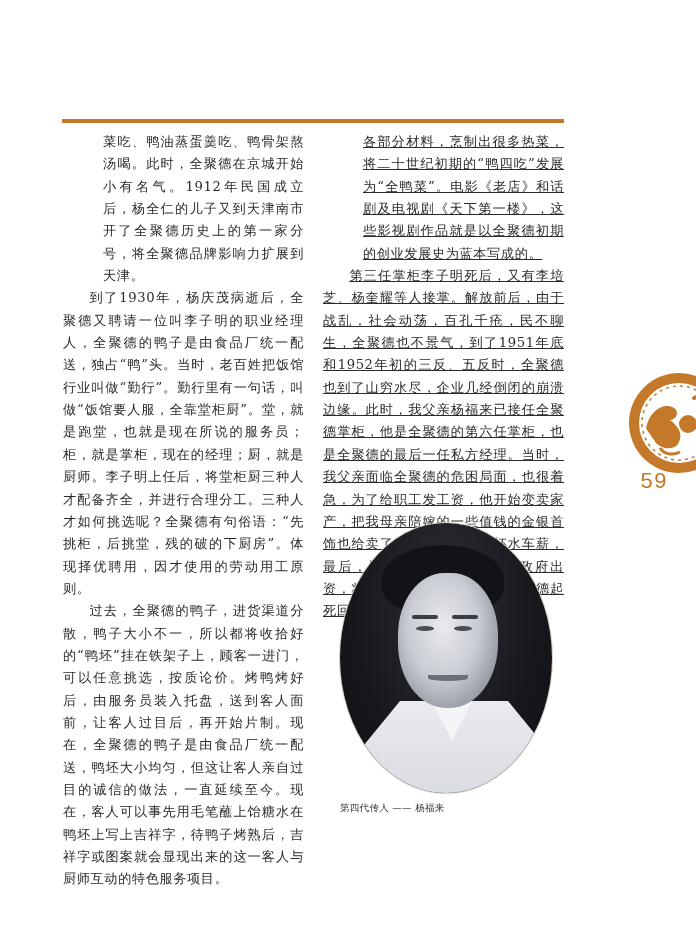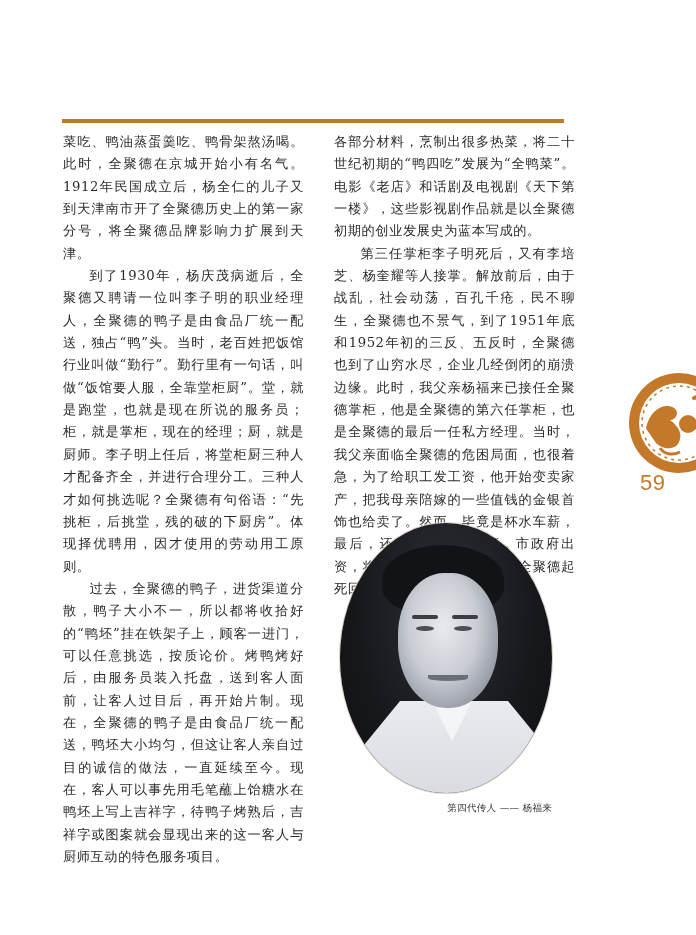--- a/index.html
+++ b/index.html
@@ -2,46 +2,46 @@
 <html><head>
   <meta charset="utf-8">
   <style>
     html, body { margin: 0; padding: 0; background: #ffffff; }
     body { width: 696px; height: 935px; position: relative; overflow: hidden;
            font-family: "DejaVu Serif", "Liberation Serif", serif; color: #2b2b2b; }
     .top-rule { position: absolute; left: 62px; top: 119px; width: 502px; height: 4px; background: #c4792a; }
     .col { position: absolute; top: 131px; width: 241px; font-size: 13.2px; line-height: 22.35px;
            text-align: justify; text-justify: inter-character; letter-spacing: 0.6px; }
     .col-left { left: 63px; }
-    .col-right { left: 334px; }
+    .col-right { left: 323px; text-decoration: underline; }
     .col p { margin: 0; text-indent: 2em; }
-    .col p.cont { text-indent: 0; }
+    .col p.cont { text-indent: 0; margin-left: 40px; }
     .photo-wrap { position: absolute; left: 340px; top: 523px; width: 212px; height: 270px; }
     .photo { width: 100%; height: 100%; border-radius: 50%; overflow: hidden;
              background: radial-gradient(ellipse at 50% 30%, #2e2f35 0%, #17181c 60%, #0e0f12 100%);
              position: relative; box-shadow: 0 0 0 1px #d9cfc2; }
     .photo .hair { position: absolute; left: 42px; top: 22px; width: 122px; height: 70px;
                    border-radius: 50% 50% 40% 40%; background: #121317; }
     .photo .face { position: absolute; left: 58px; top: 50px; width: 100px; height: 135px;
                    border-radius: 46% 46% 48% 48%;
                    background: radial-gradient(ellipse at 45% 40%, #e8eaee 0%, #c9ccd3 45%, #8e939d 80%, #5b5f68 100%); }
     .photo .brow-l, .photo .brow-r { position: absolute; top: 92px; width: 26px; height: 4px; background: #3b3e45; border-radius: 2px; }
     .photo .brow-l { left: 72px; } .photo .brow-r { left: 112px; }
     .photo .eye-l, .photo .eye-r { position: absolute; top: 103px; width: 18px; height: 5px; background: #4a4d55; border-radius: 50%; }
     .photo .eye-l { left: 76px; } .photo .eye-r { left: 114px; }
     .photo .mouth { position: absolute; left: 88px; top: 152px; width: 40px; height: 6px; background: #6a6e77; border-radius: 0 0 50% 50%; }
     .photo .shirt { position: absolute; left: 24px; top: 178px; width: 180px; height: 110px;
                     background: linear-gradient(180deg, #e9ebef 0%, #d6d9df 100%);
                     clip-path: polygon(20% 0, 80% 0, 100% 40%, 100% 100%, 0 100%, 0 40%); }
     .photo .collar { position: absolute; left: 92px; top: 178px; width: 40px; height: 40px;
                      background: #f4f5f7; clip-path: polygon(0 0, 100% 0, 50% 100%); }
-    .caption { position: absolute; left: 340px; top: 802px; width: 212px; text-align: right;
+    .caption { position: absolute; left: 340px; top: 802px; width: 212px; text-align: left;
                font-family: "DejaVu Sans", "Liberation Sans", sans-serif; font-size: 9.5px; color: #333; letter-spacing: 0.3px; }
     .emblem { position: absolute; left: 624px; top: 368px; width: 110px; height: 110px; }
-    .page-number { position: absolute; left: 640px; top: 470px; font-family: Liberation Sans, sans-serif;
+    .page-number { position: absolute; left: 640px; top: 470px; font-family: Liberation Mono, monospace;
                    font-size: 22px; color: #c4792a; letter-spacing: 0.5px; }
   </style>
 </head>
 <body>
 
 <div class="top-rule"></div>
 
 <div class="col col-left">
   <p class="cont">菜吃、鸭油蒸蛋羹吃、鸭骨架熬汤喝。此时，全聚德在京城开始小有名气。1912年民国成立后，杨全仁的儿子又到天津南市开了全聚德历史上的第一家分号，将全聚德品牌影响力扩展到天津。</p>
   <p>到了1930年，杨庆茂病逝后，全聚德又聘请一位叫李子明的职业经理人，全聚德的鸭子是由食品厂统一配送，独占“鸭”头。当时，老百姓把饭馆行业叫做“勤行”。勤行里有一句话，叫做“饭馆要人服，全靠堂柜厨”。堂，就是跑堂，也就是现在所说的服务员；柜，就是掌柜，现在的经理；厨，就是厨师。李子明上任后，将堂柜厨三种人才配备齐全，并进行合理分工。三种人才如何挑选呢？全聚德有句俗语：“先挑柜，后挑堂，残的破的下厨房”。体现择优聘用，因才使用的劳动用工原则。</p>

